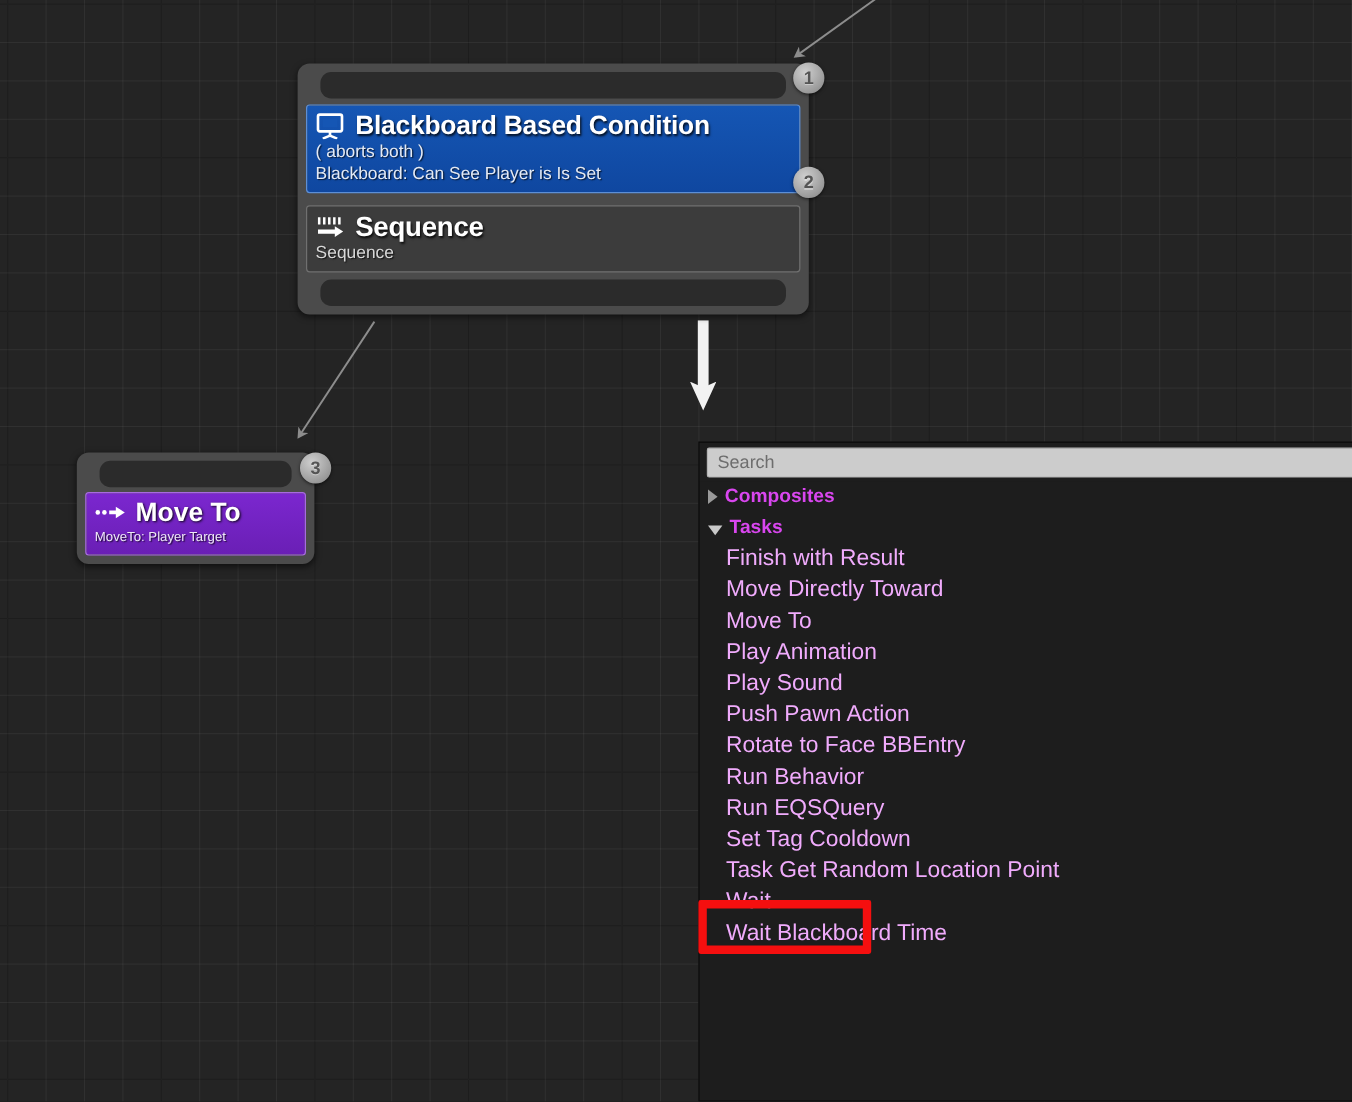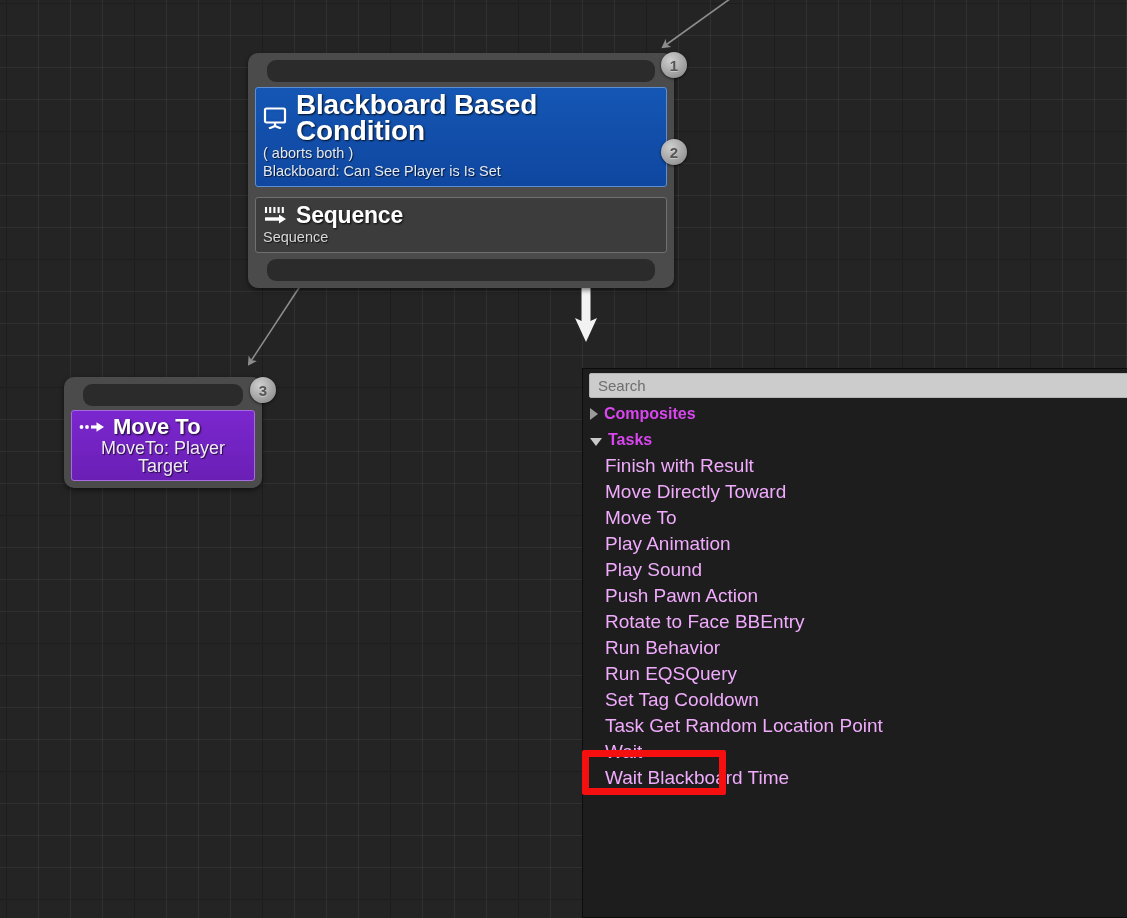--- a/index.html
+++ b/index.html
@@ -65,21 +65,21 @@
     padding: 4px 7px 6px 7px;
     box-sizing: border-box;
   }
   .deco-title-row {
     display: flex;
     align-items: center;
     gap: 9px;
   }
   .deco-title {
     color: #ffffff;
-    font-size: 28px;
+    font-size: 22px;
     font-weight: bold;
     text-shadow: 1px 1px 2px rgba(0,0,0,0.85);
     letter-spacing: -0.2px;
     line-height: 26px;
   }
   .deco-sub {
     color: #e4eaf4;
     font-size: 14.5px;
     line-height: 18px;
     text-shadow: 1px 1px 1px rgba(0,0,0,0.7);
@@ -129,24 +129,23 @@
   }
   .task-title {
     color: #ffffff;
     font-size: 22px;
     font-weight: bold;
     text-shadow: 1px 1px 2px rgba(0,0,0,0.85);
     line-height: 25px;
   }
   .task-sub {
     color: #f0e9f8;
-    font-size: 18px;
+    font-size: 11px;
     line-height: 18px;
     text-shadow: 1px 1px 1px rgba(0,0,0,0.7);
-    text-align: center;
   }
 
   .icon-svg { display: block; }
 
   
   .idx-badge {
     position: absolute;
     width: 26px; height: 26px;
     border-radius: 50%;
     background: radial-gradient(circle at 38% 32%, #cfcfcf, #9a9a9a 70%, #808080);

